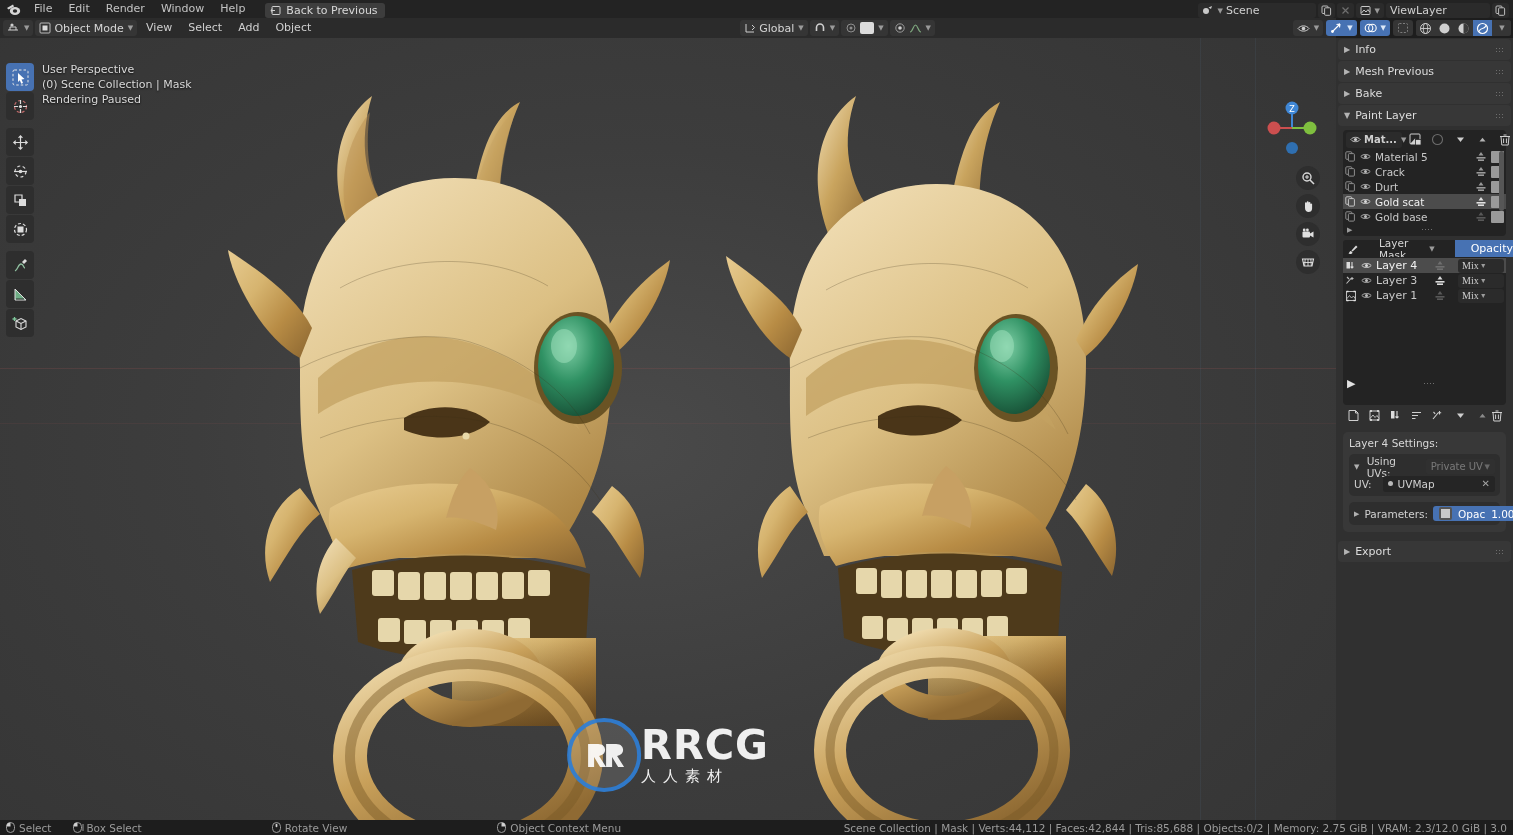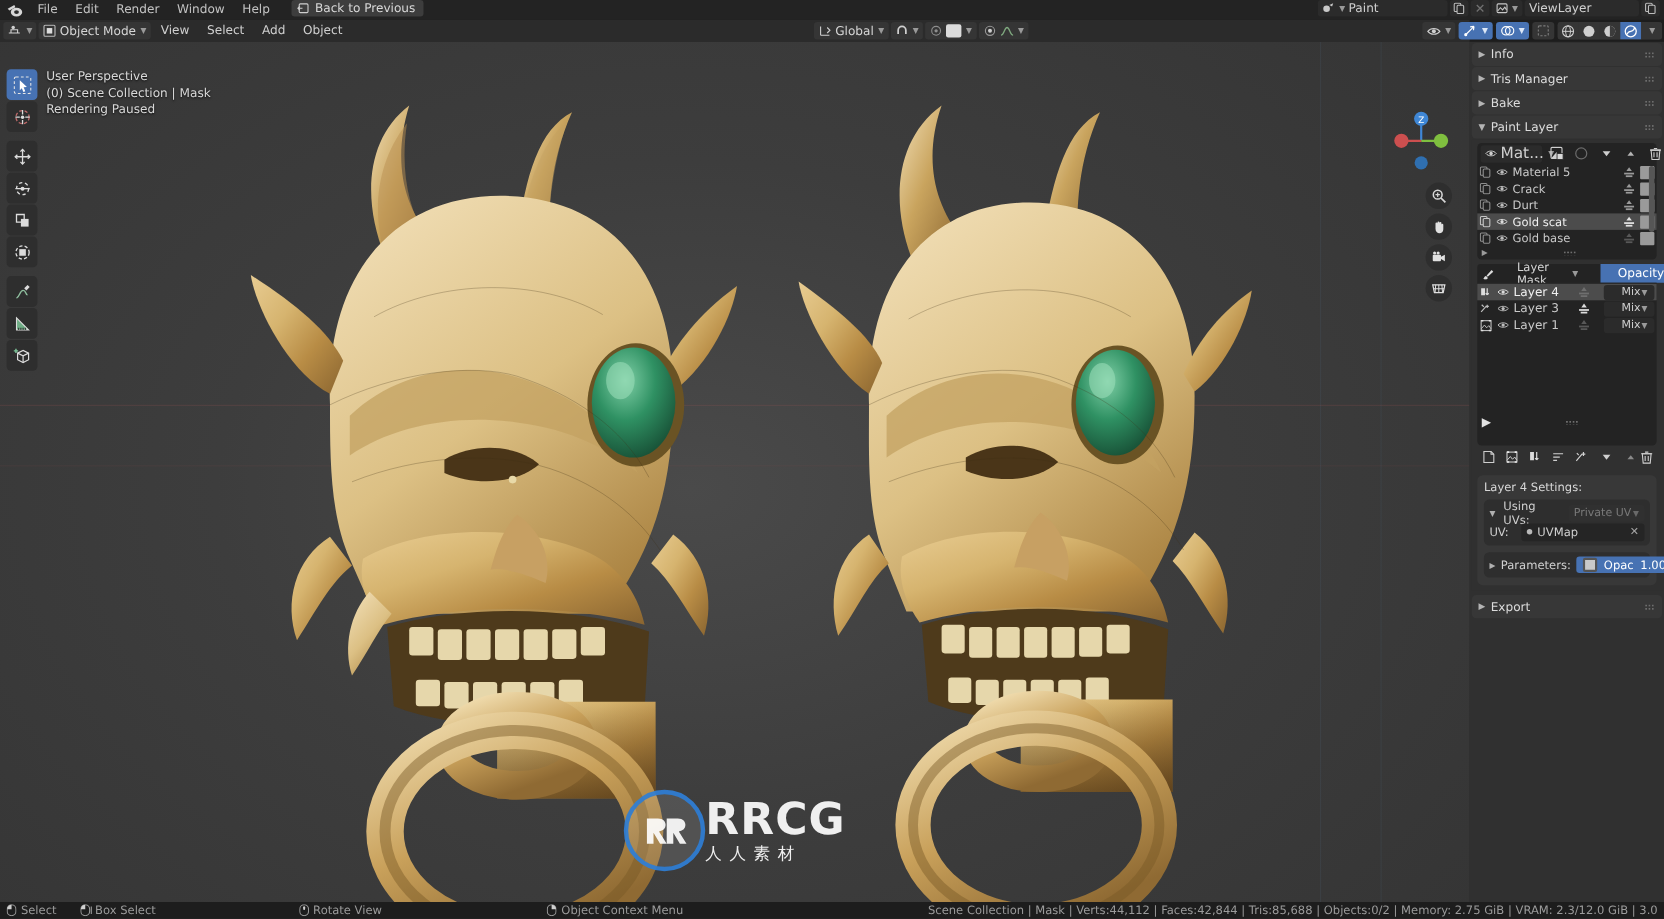--- a/index.html
+++ b/index.html
@@ -9,21 +9,21 @@
     font-family: "DejaVu Sans", sans-serif;
     font-size: 11px;
     color: #e2e2e2;
     overflow: hidden;
   }
   #app { position: relative; width: 1513px; height: 835px; }
 
   
   .topbar {
     position: absolute; top: 0; left: 0; width: 1513px; height: 18px;
-    background: #232323; display: flex; align-items: flex-start;
+    background: #232323; display: flex; align-items: flex-end;
   }
   .blender-logo { width: 26px; height: 18px; display:flex; align-items:center; justify-content:center; }
   .menu-item {
     padding: 0 8px; height: 18px; line-height: 18px;
     color: #c3c3c3; font-size: 11px; cursor: default; white-space: nowrap;
   }
   .back-prev {
     margin-left: 12px; height: 15px; display: flex; align-items: center;
     background: #3d3d3d; border-radius: 3px; padding: 0 7px 0 4px; gap: 5px;
   }
@@ -142,21 +142,21 @@
 
   .list-toolbar {
     display:flex; align-items:center; height:19px; background:#232323;
     border-radius:4px 4px 0 0; padding: 0 3px; gap:1px;
   }
   .lt-item { display:flex; align-items:center; justify-content:center; height:17px; }
   .mat-sel {
     display:flex; align-items:center; gap:3px; background:#2b2b2b; border-radius:3px;
     height:16px; padding:0 4px; min-width:56px;
   }
-  .mat-sel .t { font-size:14px; color:#cfcfcf; }
+  .mat-sel .t { font-size:10px; color:#cfcfcf;font-weight:bold; }
 
   .layer-list { background:#232323; border-radius:0 0 4px 4px; padding-bottom:1px; position:relative; }
   .layer-row {
     display:flex; align-items:center; height:15px; padding:0 2px; gap:4px;
   }
   .layer-row.sel { background:#4c4c4c; }
   .layer-row .nm { font-size:10.5px; color:#c9c9c9; flex:1; white-space:nowrap; overflow:hidden; }
   .layer-row.sel .nm { color:#f0f0f0; }
   .swatch { width:13px; height:12px; background:#9a9a9a; border-radius:1px; }
   .scrollbar-v {
@@ -180,22 +180,22 @@
   }
   .opacity-field .lbl { font-size:11px; color:#fff;padding-left:10px; }
   .opacity-field .val { font-size:10.5px; color:#fff; }
 
   .mask-list { background:#232323; border-radius:0 0 4px 4px; height:148px; position:relative; padding-top:1px;}
   .mask-row { display:flex; align-items:center; height:15px; gap:4px; padding:0 2px; }
   .mask-row.sel { background:#4c4c4c; }
   .mask-row .nm { font-size:11px; color:#c9c9c9; width:54px; }
   .mask-row.sel .nm { color:#f0f0f0; }
   .mix-sel {
-    margin-left:auto; display:flex; align-items:center; justify-content:space-between;
-    background:#2b2b2b; border-radius:3px; height:14px; width:46px; padding:0 16px;
+    margin-left:auto; display:flex; align-items:center; 
+    background:#2b2b2b; border-radius:3px; height:14px; width:46px; padding:0 4px;font-family:Liberation Serif, serif;
   }
   .mix-sel .t { font-size:10px; color:#cfcfcf; }
   .mask-foot { position:absolute; bottom:15px; left:0; right:0; display:flex; align-items:center; padding:0 4px;}
   .mask-tools {
     display:flex; align-items:center; height:17px; gap:3px; padding:0 4px; margin-top:2px;
   }
 
   .settings-box { background:#383838; border-radius:5px; margin-top:8px; padding:5px 6px 7px 6px; }
   .settings-title { font-size:10.5px; color:#d8d8d8; margin-bottom:5px; }
   .inner-box { background:#2e2e2e; border-radius:5px; padding:4px 5px; margin-bottom:6px; }
@@ -263,21 +263,21 @@
 
     <div class="topbar-right">
       <div class="scene-field scene-name-box">
         <span>
           <svg width="12" height="11" viewBox="0 0 12 11">
             <circle cx="4" cy="6" r="3" fill="#c8c8c8"></circle>
             <path d="M6.5 2.5 L10 1 L9 4 Z" fill="#c8c8c8"></path>
           </svg>
         </span>
         <span class="chev">▼</span>
-        <span class="txt">Paint</span>
+        <span class="txt">Scene</span>
       </div>
       <div class="mini-btn">
         <svg width="11" height="11" viewBox="0 0 11 11">
           <rect x="1" y="1" width="6" height="7.5" rx="1" fill="none" stroke="#bdbdbd" stroke-width="1"></rect>
           <rect x="3.6" y="2.8" width="6" height="7.5" rx="1" fill="#2b2b2b" stroke="#bdbdbd" stroke-width="1"></rect>
         </svg>
       </div>
       <div class="mini-btn">
         <svg width="9" height="9" viewBox="0 0 9 9">
             <path d="M1.5 1.5 L7.5 7.5 M7.5 1.5 L1.5 7.5" stroke="#6f6f6f" stroke-width="1.2"></path>
@@ -739,21 +739,21 @@
   <div class="props">
 
     <div class="panel-head">
       <span class="tri">▶</span>
       <span class="ttl">Info</span>
       <span class="grip"></span>
     </div>
 
     <div class="panel-head">
       <span class="tri">▶</span>
-      <span class="ttl">Tris Manager</span>
+      <span class="ttl">Mesh Previous</span>
       <span class="grip"></span>
     </div>
 
     <div class="panel-head">
       <span class="tri">▶</span>
       <span class="ttl">Bake</span>
       <span class="grip"></span>
     </div>
 
     <div class="panel-head">

